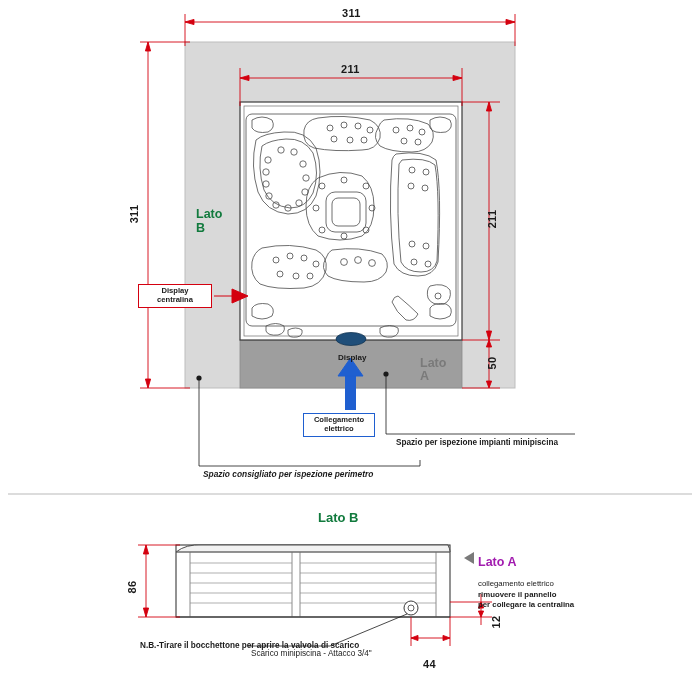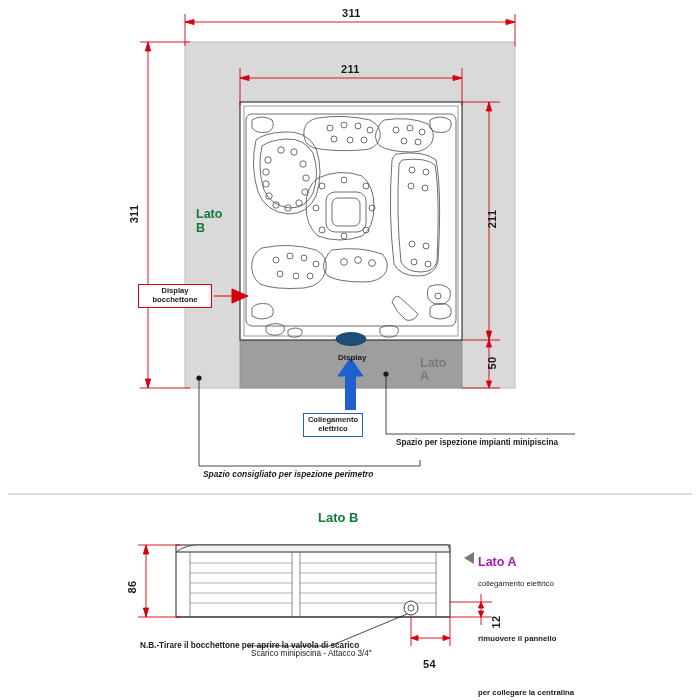--- a/index.html
+++ b/index.html
@@ -90,21 +90,20 @@
     font-size: 8px;
     font-weight: bold;
     color: #1a1a1a;
     text-align: right;
   }
   .sidenote {
     font-size: 7.8px;
     color: #1a1a1a;
     line-height: 1.35;
     white-space: nowrap;
-    margin-top: 44px;
   }
   svg { display: block; overflow: visible; }
 </style>
 </head>
 <body>
 
 <div id="stage">
 
   <svg class="abs" style="left:0; top:0;" width="700" height="500" viewBox="0 0 700 500">
 
@@ -273,24 +272,24 @@
 
   <div class="abs latoA-side" style="left:420px; top:356px;">
     <div>Lato</div>
     <div style="margin-top:-1px;">A</div>
   </div>
 
   <div class="abs display-label" style="left:338px; top:353px;">Display</div>
 
   <div class="abs callout" style="left:138px; top:284px; width:74px;">
     <div>Display</div>
-    <div>bocchettone</div>
-  </div>
-
-  <div class="abs callout blue" style="left:303px; top:413px; width:60px;">
+    <div>centralina</div>
+  </div>
+
+  <div class="abs callout blue" style="left:303px; top:413px; width:72px;">
     <div>Collegamento</div>
     <div>elettrico</div>
   </div>
 
   <div class="abs note-b" style="left:396px; top:438px;">Spazio per ispezione impianti minipiscina</div>
 
   <div class="abs note-i" style="left:203px; top:469px;">Spazio consigliato per ispezione perimetro</div>
 
   <svg class="abs" style="left:0; top:490px;" width="700" height="210" viewBox="0 0 700 210">
 
@@ -351,21 +350,21 @@
     <g stroke="#1a1a1a" stroke-width="0.8" fill="none">
       <line x1="407" y1="124" x2="330" y2="156"></line>
       <line x1="330" y1="156" x2="248" y2="156"></line>
     </g>
   </svg>
 
   <div class="abs titleB" style="left:290px; top:510px;padding-left:28px;">Lato B</div>
 
   <div class="abs dimtext vert" style="left:121px; top:581px; width:22px; text-align:center;">86</div>
   <div class="abs dimtext vert" style="left:486px; top:616px; width:20px; text-align:center;">12</div>
-  <div class="abs dimtext" style="left:423px; top:658px;">54</div>
+  <div class="abs dimtext" style="left:423px; top:658px;">44</div>
 
   <div class="abs" style="left:478px; top:555px;">
     <div class="lato" style="color:#a21caf; font-size:12.5px;">Lato A</div>
     <div class="sidenote" style="margin-top:10px;">collegamento elettrico</div>
     <div class="sidenote bold" style="font-weight:bold;">rimuovere il pannello</div>
     <div class="sidenote bold" style="font-weight:bold;">per collegare la centralina</div>
   </div>
 
   <div class="abs note" style="left:251px; top:649px;">Scarico minipiscina - Attacco 3/4"</div>
 

